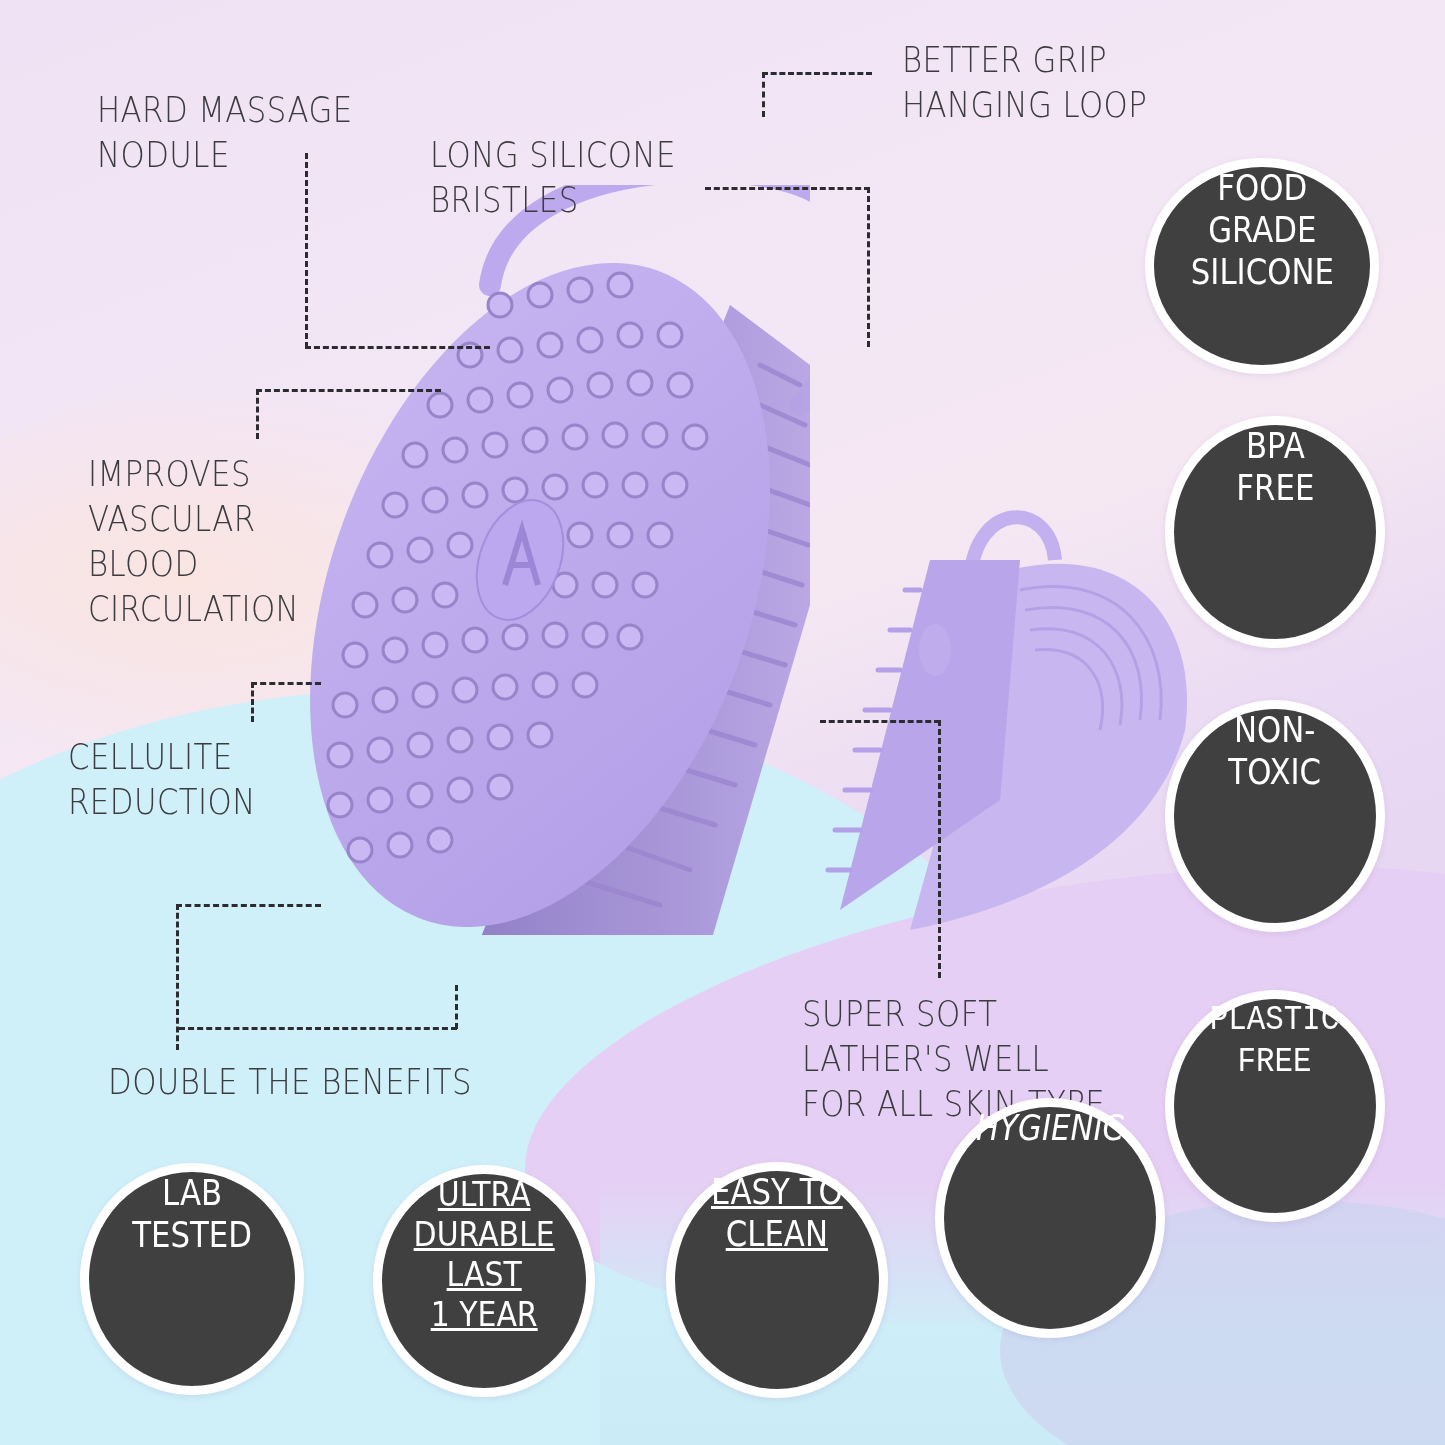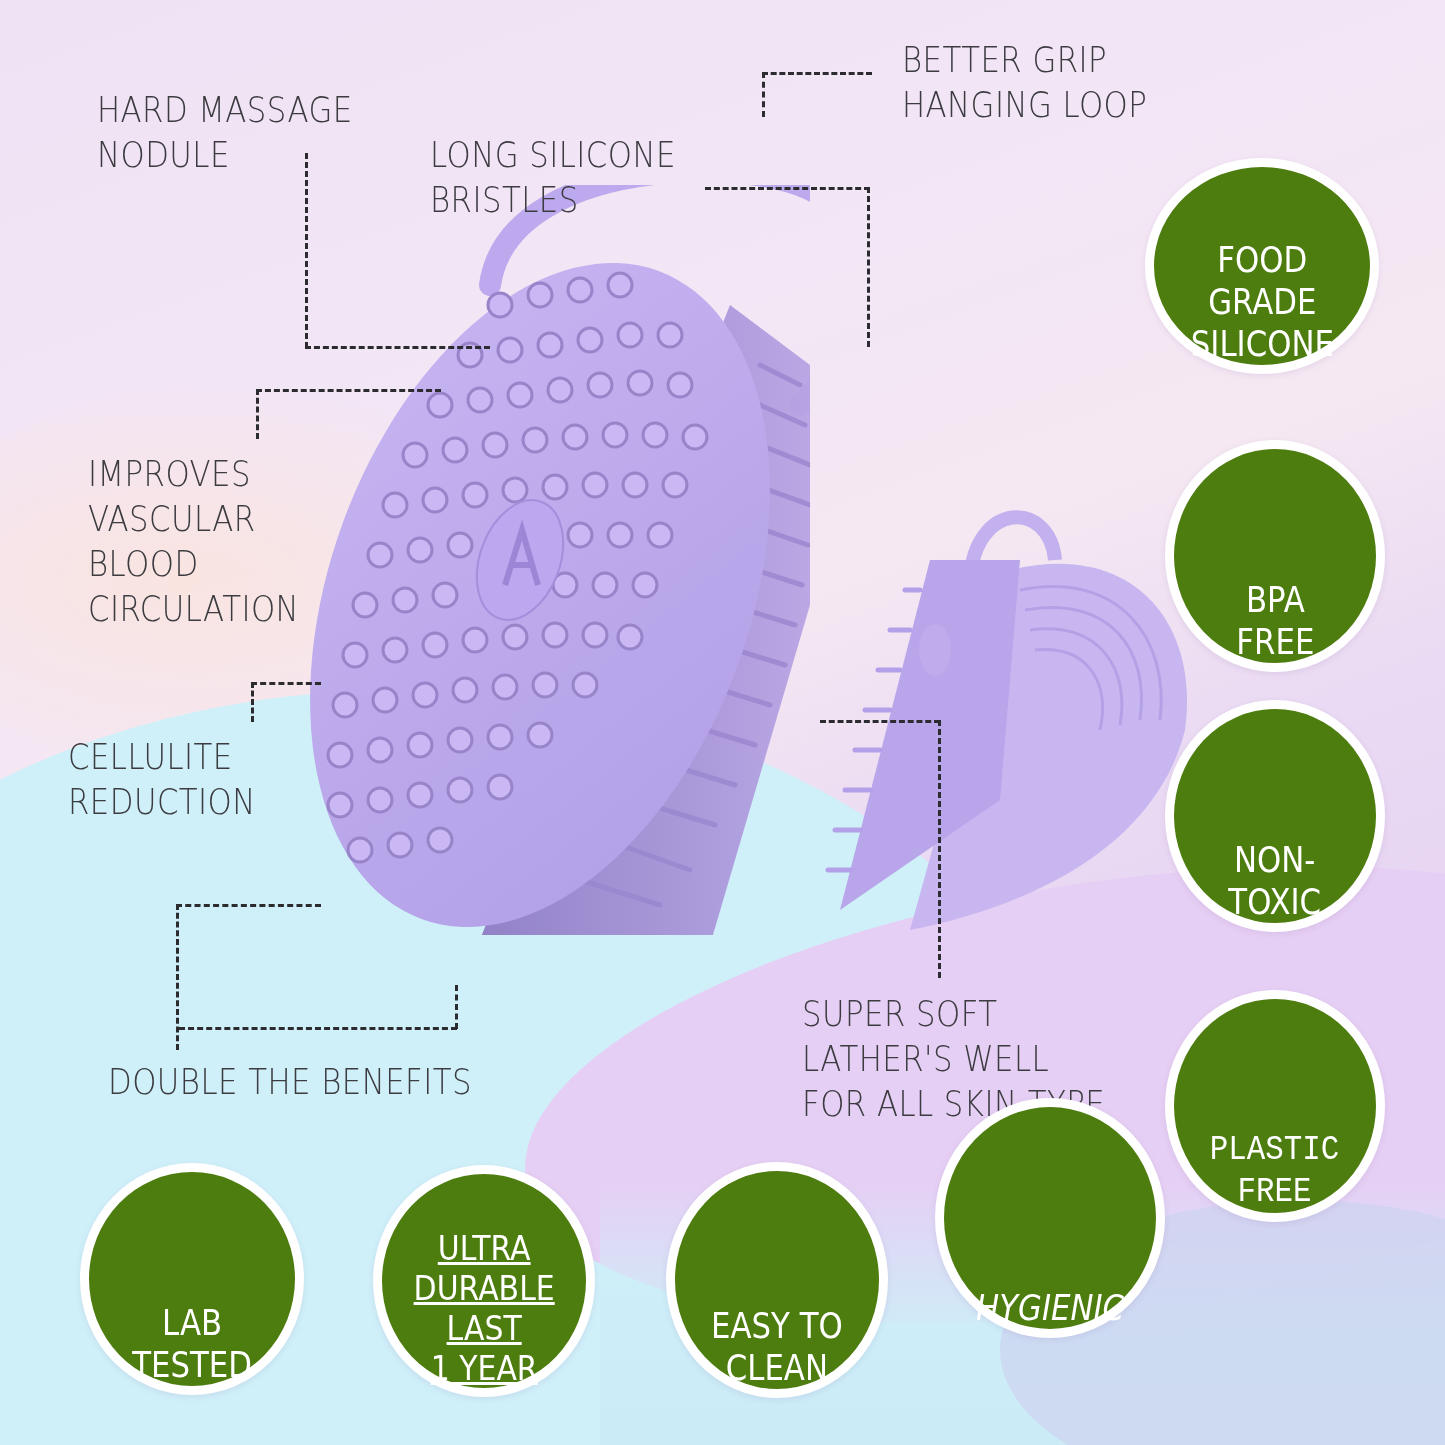--- a/index.html
+++ b/index.html
@@ -18,22 +18,22 @@
   .bg-lilac2 { position: absolute; left: 1000px; top: 1200px; width: 600px; height: 300px; border-radius: 50%;
     background: #cdd3ef; opacity: .7; }
 
   .label { position: absolute; color: #3b3b40; font-size: 35px; line-height: 45px; letter-spacing: 0.5px;
     white-space: pre; font-family: "DejaVu Sans", sans-serif; font-weight: 300; transform: scaleX(0.88); transform-origin: left top; }
 
   .dash { position: absolute; border-color: #2b2b30; border-style: dashed; border-width: 0; }
   .dash.h { border-top-width: 3px; height: 0; }
   .dash.v { border-left-width: 3px; width: 0; }
 
-  .badge { position: absolute; width: 206px; height: 206px; border-radius: 50%; background: #4d7c0f;
-    border: 9px solid #ffffff; box-sizing: border-box; display: flex; align-items: flex-end; justify-content: center;
+  .badge { position: absolute; width: 206px; height: 206px; border-radius: 50%; background: #404040;
+    border: 9px solid #ffffff; box-sizing: border-box; display: flex; align-items: flex-start; justify-content: center;
     text-align: center; color: #ffffff; font-size: 35px; line-height: 42px; box-shadow: 0 2px 6px rgba(120,80,160,.12); }
   .badge span { display: block; white-space: pre; transform: scaleX(0.88); }
 
   
   .brush-big { position: absolute; left: 290px; top: 185px; width: 520px; height: 750px; }
   .brush-small { position: absolute; left: 810px; top: 500px; width: 390px; height: 450px; }
 </style>
 </head>
 <body>
 
@@ -222,21 +222,21 @@
 <div class="dash v" style="left:455px; top:985px; height:44px;"></div>
 
 <div class="dash h" style="left:820px; top:720px; width:120px;"></div>
 <div class="dash v" style="left:938px; top:720px; height:258px;"></div>
 
 <div class="badge" style="left:1145px; top:158px; width:234px; height:216px;">
   <span>FOOD
 GRADE
 SILICONE</span>
 </div>
-<div class="badge" style="left:1165px; top:440px; width:220px; height:232px;">
+<div class="badge" style="left:1165px; top:416px; width:220px; height:232px;">
   <span>BPA
 FREE</span>
 </div>
 <div class="badge" style="left:1165px; top:700px; width:220px; height:232px;">
   <span>NON-
 TOXIC</span>
 </div>
 <div class="badge" style="left:1165px; top:990px; width:220px; height:232px;font-family:Liberation Mono, monospace;">
   <span>PLASTIC
 FREE</span>
@@ -245,19 +245,19 @@
 <div class="badge" style="left:80px; top:1163px; width:224px; height:232px;">
   <span>LAB
 TESTED</span>
 </div>
 <div class="badge" style="left:373px; top:1165px; width:222px; height:232px;text-decoration:underline;">
   <span style="font-size:34px; line-height:40px;">ULTRA
 DURABLE
 LAST
 1 YEAR</span>
 </div>
-<div class="badge" style="left:666px; top:1162px; width:222px; height:236px;">
+<div class="badge" style="left:666px; top:1162px; width:222px; height:236px;text-decoration:underline;">
   <span>EASY TO
 CLEAN</span>
 </div>
 <div class="badge" style="left:935px; top:1098px; width:230px; height:240px;font-style:italic;">
   <span>HYGIENIC</span>
 </div>
 
 </body></html>

